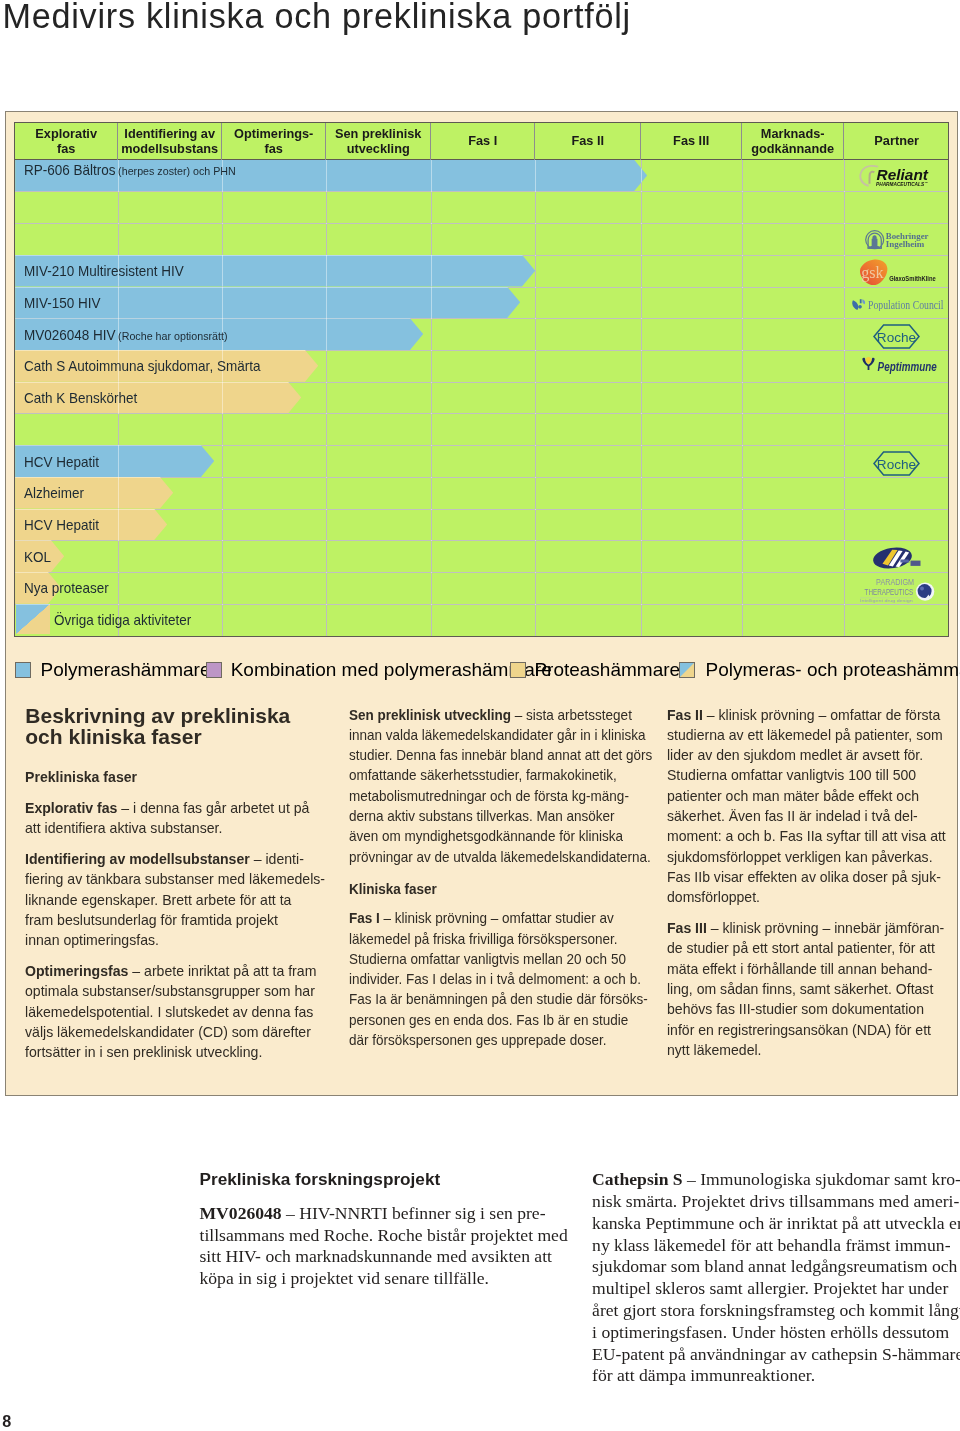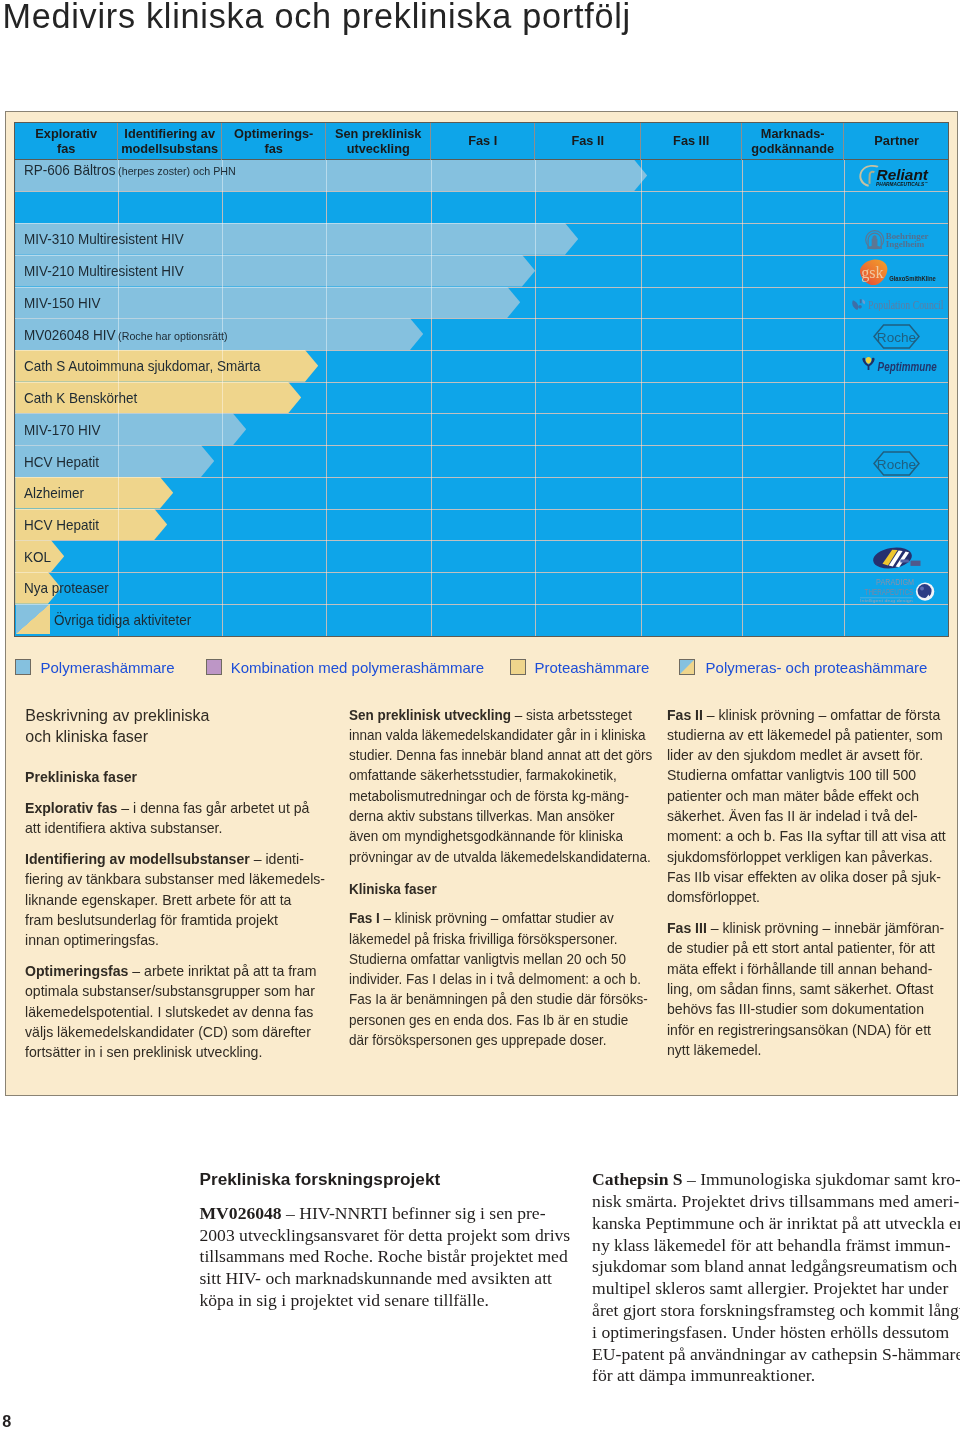--- a/index.html
+++ b/index.html
@@ -8,21 +8,21 @@
        -webkit-font-smoothing:antialiased;}
   .pagetitle{position:absolute;left:2.4px;top:-3.4px;font-size:34.2px;font-weight:400;
        letter-spacing:0.76px;color:#242424;white-space:nowrap;}
 
   
   #panel{position:absolute;left:5px;top:111px;width:953px;height:985px;
        background:#FAEBCD;border:1px solid #8a8374;box-sizing:border-box;}
 
   
   #tbl{position:absolute;left:8.2px;top:9.6px;width:934.5px;height:515.5px;
-       box-sizing:border-box;border:1px solid #5e5a52;background:#0ea5e9;}
+       box-sizing:border-box;border:1px solid #5e5a52;background:#bef264;}
   #thead{position:absolute;left:0;top:0;width:100%;height:37px;
        box-sizing:border-box;border-bottom:1px solid #5e5a52;}
   .hcell{position:absolute;top:0;height:37px;box-sizing:border-box;
        display:flex;flex-direction:column;align-items:center;justify-content:center;
        text-align:center;
        font-size:12.75px;font-weight:bold;line-height:15.6px;color:#1a1a1a;
        border-right:1px solid #8e8e8e;}
   .hcell.last{border-right:none;}
   #grid{position:absolute;left:0;top:37px;right:0;bottom:0;}
   .vline{position:absolute;top:0;bottom:0;width:1px;background:#8e8e8e;z-index:1;}
@@ -30,28 +30,28 @@
   .hline{position:absolute;left:0;right:0;height:1px;background:#969696;z-index:1;}
   .hover{position:absolute;left:0;right:0;height:1px;background:rgba(255,255,255,0.40);z-index:3;pointer-events:none;}
   .row{position:absolute;left:0;right:0;overflow:visible;}
   .rowlabel{position:absolute;left:8.4px;top:0;height:100%;display:flex;
        align-items:center;font-size:13.75px;color:#1d2a33;white-space:nowrap;z-index:4;}
   .rowlabel .inner{display:inline-block;transform:scaleX(0.982) translateY(0.9px);transform-origin:left center;white-space:nowrap;}
   .rowlabel .sm{font-size:10.9px;margin-left:2.6px;}
   .legendrow{position:absolute;left:0;top:0;width:100%;height:42px;}
   .lgitem{position:absolute;display:flex;align-items:center;}
   .sw{width:16px;height:16px;box-sizing:border-box;border:1px solid #6f6a60;}
-  .lglabel{font-size:15px;color:#1d4ed8;white-space:nowrap;}
+  .lglabel{font-size:19px;color:#000000;white-space:nowrap;}
 
   
   .tcol{position:absolute;font-size:14.5px;line-height:20.3px;color:#302b24;}
   .tcol .para{margin:0 0 10.6px 0;}
   .tcol .ln{white-space:nowrap;transform-origin:left center;}
   .tcol b{font-weight:bold;}
-  .bighead{font-size:16px;font-weight:normal;line-height:20.5px;margin:0;}
+  .bighead{font-size:21px;font-weight:bold;line-height:20.5px;margin:0;}
   .bighead>div{white-space:nowrap;}
   .subhead{font-size:14.5px;font-weight:bold;margin:0;line-height:20.3px;}
   #tc1 .ln,#tc1 .subhead{transform:scaleX(0.972);transform-origin:left center;}
   #tc2 .ln,#tc2 .subhead{transform:scaleX(0.931);transform-origin:left center;}
   #tc3 .ln{transform:scaleX(0.969);transform-origin:left center;}
   #tc1{left:25.3px;top:706.4px;width:300px;}
   #tc1 .bighead{margin-bottom:19.5px;}
   #tc1 .subhead{margin-bottom:10.7px;}
   #tc2{left:348.7px;top:704.6px;width:305px;}
   #tc2 .sh2{margin-top:12px;margin-bottom:9px;}
@@ -130,26 +130,20 @@
         <div class="vline" style="left: 626px;"></div>
         <div class="vline" style="left: 727px;"></div>
         <div class="vline" style="left: 829px;"></div>
         <div class="row" style="top: 0px; height: 19px; padding-left: 40px;">
           <div style="position: absolute; z-index: 2; left: 0px; top: 0px; width: 632px; height: 31.73px; background: rgb(133, 193, 223); clip-path: polygon(0px 0px, 618.8px 0px, 632px 50%, 618.8px 100%, 0px 100%);"></div>
           <div class="rowlabel">
             <span class="inner"><span>RP-606 Bältros</span><span class="sm">(herpes zoster) och PHN</span></span>
           </div>
         </div>
         <div class="hline" style="top: 31.73px;"></div>
-        <div class="row" style="top: 63.46px; height: 31.73px;">
-          <div style="position: absolute; z-index: 2; left: 0px; top: 0px; width: 563px; height: 31.73px; background: rgb(133, 193, 223); clip-path: polygon(0px 0px, 549.8px 0px, 563px 50%, 549.8px 100%, 0px 100%);"></div>
-          <div class="rowlabel">
-            <span class="inner"><span>MIV-310 Multiresistent HIV</span></span>
-          </div>
-        </div>
         <div class="hline" style="top: 63.46px;"></div>
         <div class="row" style="top: 95.19px; height: 31.73px; text-align: center;">
           <div style="position: absolute; z-index: 2; left: 0px; top: 0px; width: 520px; height: 31.73px; background: rgb(133, 193, 223); clip-path: polygon(0px 0px, 506.8px 0px, 520px 50%, 506.8px 100%, 0px 100%);"></div>
           <div class="rowlabel">
             <span class="inner"><span>MIV-210 Multiresistent HIV</span></span>
           </div>
         </div>
         <div class="hline" style="top: 95.19px;"></div>
         <div class="row" style="top: 126.92px; height: 31.73px;">
           <div style="position: absolute; z-index: 2; left: 0px; top: 0px; width: 505px; height: 31.73px; background: rgb(133, 193, 223); clip-path: polygon(0px 0px, 491.8px 0px, 505px 50%, 491.8px 100%, 0px 100%);"></div>
@@ -172,26 +166,20 @@
           </div>
         </div>
         <div class="hline" style="top: 190.38px;"></div>
         <div class="row" style="top: 222.11px; height: 31.73px;">
           <div style="position: absolute; z-index: 2; left: 0px; top: 0px; width: 286px; height: 31.73px; background: rgb(239, 213, 140); clip-path: polygon(0px 0px, 272.8px 0px, 286px 50%, 272.8px 100%, 0px 100%);"></div>
           <div class="rowlabel">
             <span class="inner"><span>Cath K Benskörhet</span></span>
           </div>
         </div>
         <div class="hline" style="top: 222.11px;"></div>
-        <div class="row" style="top: 253.84px; height: 31.73px;">
-          <div style="position: absolute; z-index: 2; left: 0px; top: 0px; width: 231px; height: 31.73px; background: rgb(133, 193, 223); clip-path: polygon(0px 0px, 217.8px 0px, 231px 50%, 217.8px 100%, 0px 100%);"></div>
-          <div class="rowlabel">
-            <span class="inner"><span>MIV-170 HIV</span></span>
-          </div>
-        </div>
         <div class="hline" style="top: 253.84px;"></div>
         <div class="row" style="top: 285.57px; height: 31.73px;">
           <div style="position: absolute; z-index: 2; left: 0px; top: 0px; width: 199px; height: 31.73px; background: rgb(133, 193, 223); clip-path: polygon(0px 0px, 185.8px 0px, 199px 50%, 185.8px 100%, 0px 100%);"></div>
           <div class="rowlabel">
             <span class="inner"><span>HCV Hepatit</span></span>
           </div>
         </div>
         <div class="hline" style="top: 285.57px;"></div>
         <div class="row" style="top: 317.3px; height: 31.73px;">
           <div style="position: absolute; z-index: 2; left: 0px; top: 0px; width: 158px; height: 31.73px; background: rgb(239, 213, 140); clip-path: polygon(0px 0px, 144.8px 0px, 158px 50%, 144.8px 100%, 0px 100%);"></div>
@@ -436,21 +424,20 @@
       <div class="ln"><span>behövs fas III-studier som dokumentation</span></div>
       <div class="ln"><span>inför en registreringsansökan (NDA) för ett</span></div>
       <div class="ln"><span>nytt läkemedel.</span></div>
     </div>
 </div>
 
 <div class="scol" id="sc1">
   <div class="sh">Prekliniska forskningsprojekt</div>
   <div class="para">
       <div class="ln"><b>MV026048</b><span> – HIV-NNRTI befinner sig i sen pre-</span></div>
-      <div class="ln"><span>2003 utvecklingsansvaret för detta projekt som drivs</span></div>
       <div class="ln"><span>tillsammans med Roche. Roche bistår projektet med</span></div>
       <div class="ln"><span>sitt HIV- och marknadskunnande med avsikten att</span></div>
       <div class="ln"><span>köpa in sig i projektet vid senare tillfälle.</span></div>
     </div>
 </div>
 
 <div class="scol" id="sc2">
   <div class="para">
       <div class="ln"><b>Cathepsin S</b><span> – Immunologiska sjukdomar samt kro-</span></div>
       <div class="ln"><span>nisk smärta. Projektet drivs tillsammans med ameri-</span></div>

